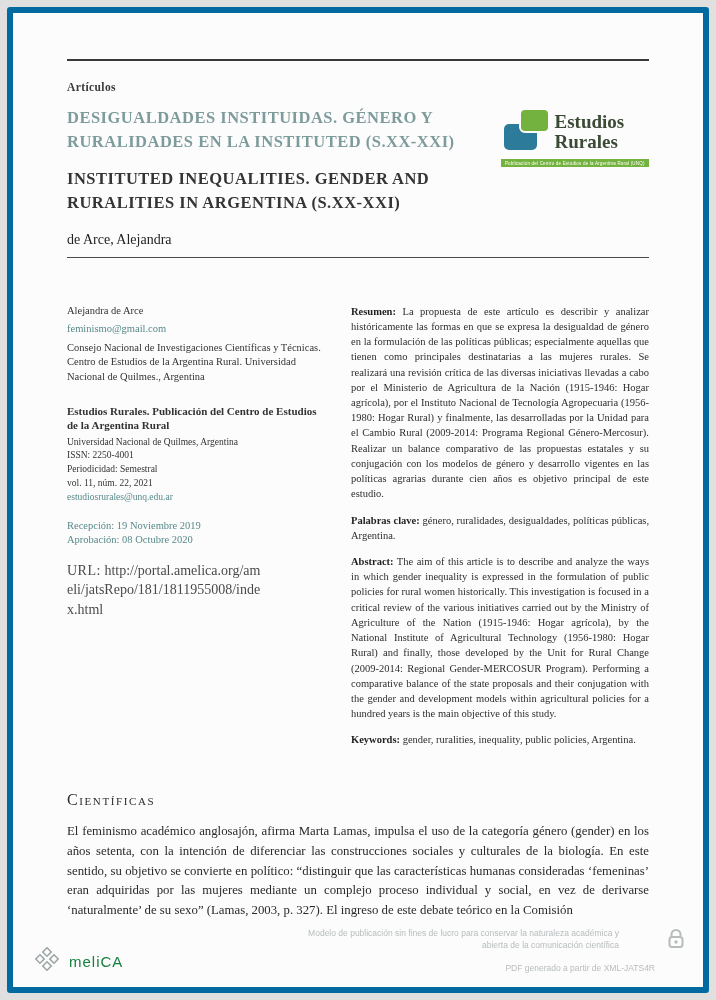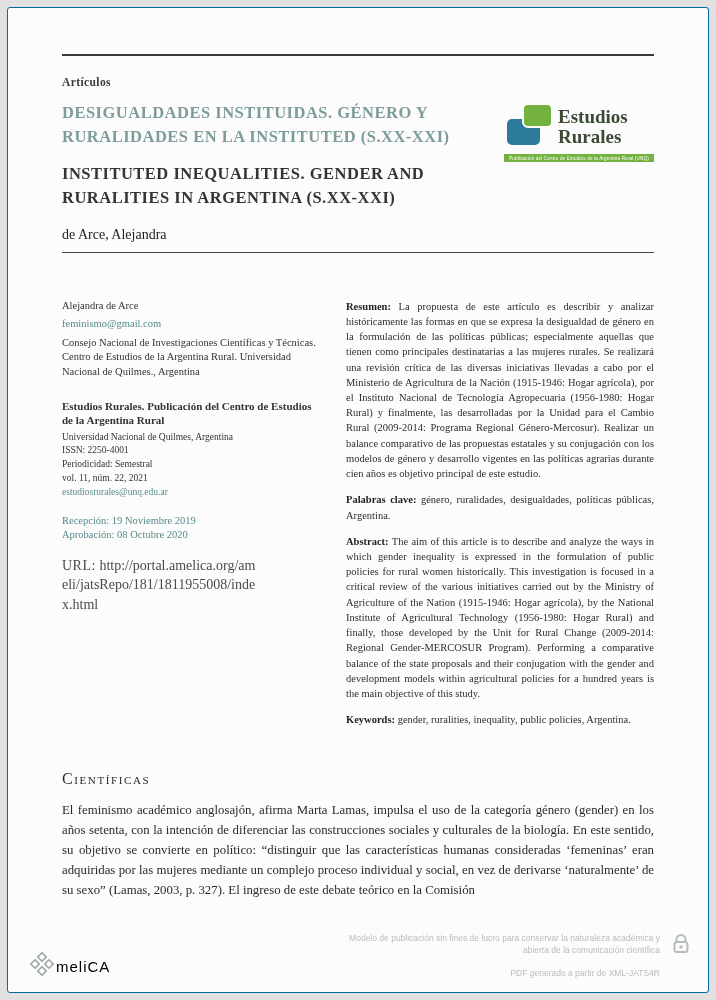--- a/index.html
+++ b/index.html
@@ -1,20 +1,20 @@
 <!DOCTYPE html>
 <html><head>
 <meta charset="utf-8">
 <style>
   * { margin:0; padding:0; box-sizing:border-box; }
   html,body { width:716px; height:1000px; }
   body { background:#e0e0e0; font-family:"Liberation Serif","DejaVu Serif",serif; }
   .page {
     position:relative; width:702px; height:986px; margin:7px auto;
-    background:#fcfcfc; border:1px solid #0369a1; border-radius:3px; overflow:hidden;
+    background:#fcfcfc; border:6px solid #0369a1; border-radius:3px; overflow:hidden;
   }
   .content { padding:0 54px; }
   .top-rule { margin-top:46px; border-top:2px solid #3a3a3a; }
   .kicker { margin-top:20px; font-size:11.5px; font-weight:bold; color:#3a3a3a; letter-spacing:.4px; }
   .head-row { display:flex; justify-content:space-between; margin-top:13px; }
   .titles { width:438px; }
   .title-es { font-size:16.5px; font-weight:bold; color:#7e9b9b; letter-spacing:.5px; line-height:1.45; }
   .title-en { font-size:16.5px; font-weight:bold; color:#343434; letter-spacing:.5px; line-height:1.45; margin-top:13px; }
   .author-line { margin-top:17px; font-size:14px; color:#222; }
   .divider { border-top:1.2px solid #4a4a4a; margin-top:9px; }
@@ -42,24 +42,24 @@
   .url-label { letter-spacing:.5px; }
   a.url-link { color:#4a4a4a; text-decoration:none; }
 
   .section-title { margin-top:32px; font-variant:small-caps; font-size:16px; letter-spacing:1.6px; color:#2b2b2b; }
   .body-par { margin-top:13px; font-size:12.8px; line-height:1.56; text-align:justify; color:#2a2a2a; }
 
   
   .footer { position:absolute; left:22px; right:18px; bottom:12px; display:flex;
             justify-content:space-between; align-items:flex-end;
             font-family:"Liberation Sans",sans-serif; }
-  .amelica { display:flex; align-items:center; color:#000000; }
+  .amelica { display:flex; align-items:center; color:#15803d;gap:8px; }
   .amelica-word { font-size:15px; letter-spacing:1px; margin-left:2px; }
   .foot-right { text-align:right; color:#b7bcbc; font-size:8.5px; line-height:1.5; }
-  .foot-top { display:flex; align-items:center; justify-content:flex-end; }
+  .foot-top { display:flex; align-items:center; justify-content:flex-end;gap:36px; }
   .oa-icon { margin-left:12px; flex:0 0 auto; }
   .foot-pdf { margin-top:10px; margin-right:30px; color:#b7bcbc;text-align:right; }
 </style>
 </head>
 <body>
 
 <div class="page">
   <div class="content">
     <div class="top-rule"></div>
 

